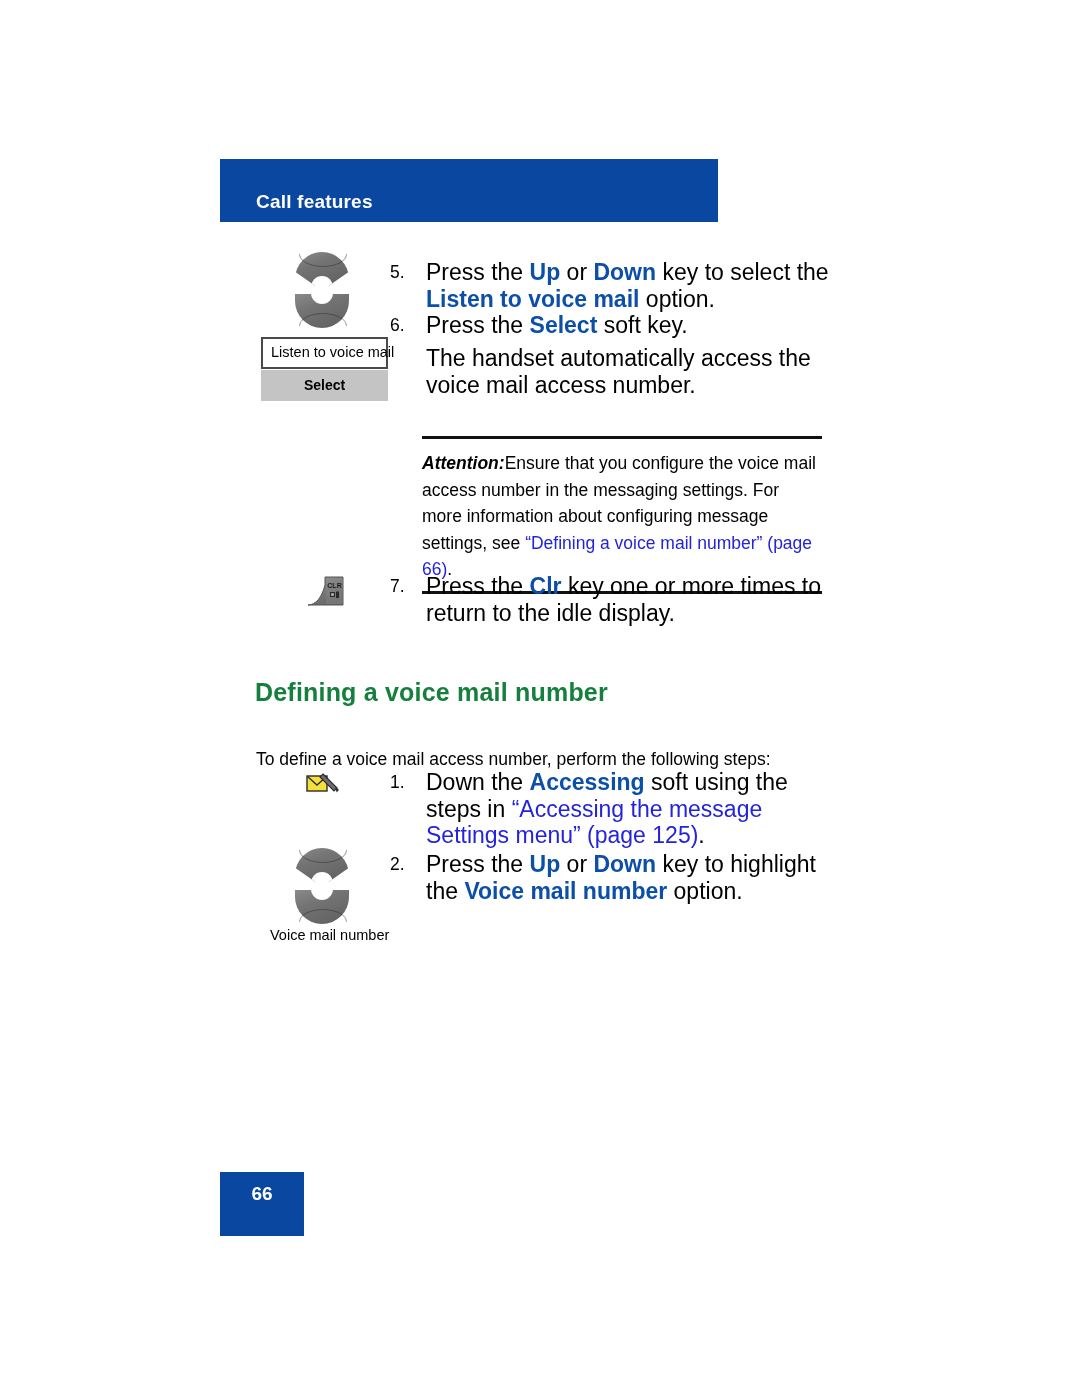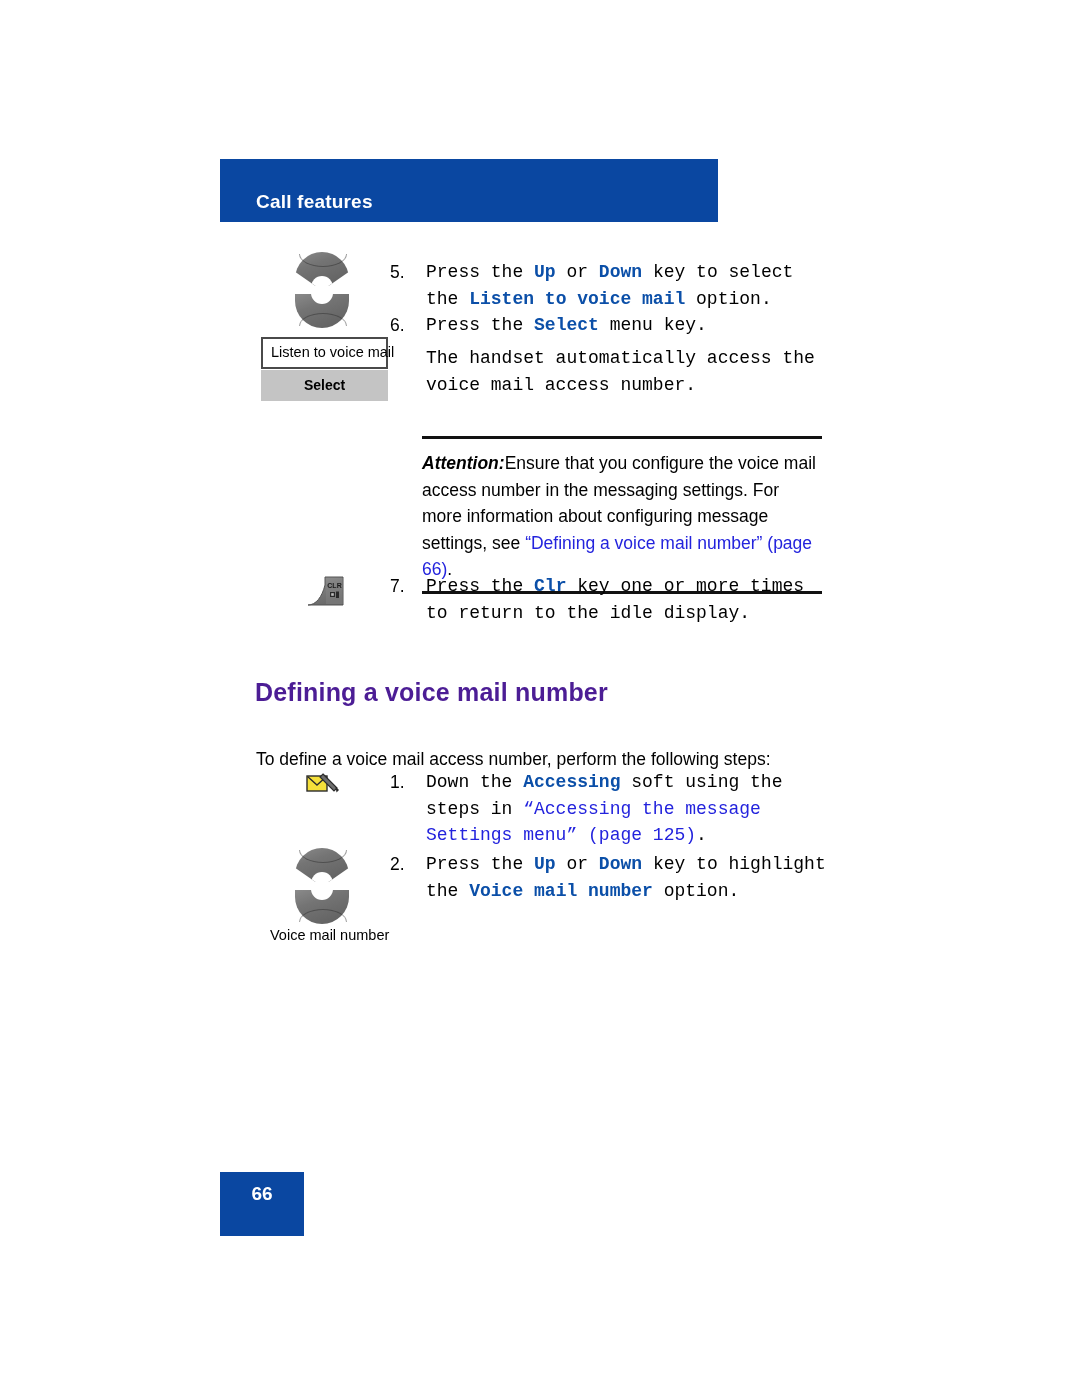--- a/index.html
+++ b/index.html
@@ -42,24 +42,23 @@
     align-items: flex-start;
   }
   .step-num {
     width: 36px;
     flex: 0 0 36px;
     font-size: 17.5px;
     line-height: 26.5px;
     color: #000;
   }
   .step-text {
-    font-size: 18px;
+    font-size: 23px;
     line-height: 26.5px;
     color: #000;
-    font-family: Liberation Mono, monospace;
   }
   .kw {
     color: #0b4fa8;
     font-weight: bold;
   }
   .xref {
     color: #2323dd;
   }
 
   
@@ -188,21 +187,21 @@
     font-style: italic;
   }
 
   
   #section-heading {
     position: absolute;
     left: 255px;
     top: 678px;
     font-size: 25px;
     font-weight: bold;
-    color: #4c1d95;
+    color: #15803d;
     letter-spacing: 0.2px;
   }
   #section-intro {
     position: absolute;
     left: 256px;
     top: 746px;
     font-size: 17.5px;
     line-height: 26.5px;
     color: #000;
   }
@@ -263,21 +262,21 @@
 
 <div class="softkey" style="left:261px; top:370px; width:127px;">Select</div>
 
 <div class="step-row" style="left:390px; top:259px; width:440px;">
   <div class="step-num">5.</div>
   <div class="step-text"><span>Press the </span><span class="kw">Up</span><span> or </span><span class="kw">Down</span><span> key to select the </span><span class="kw">Listen to voice mail</span><span> option.</span></div>
 </div>
 
 <div class="step-row" style="left:390px; top:312px; width:440px;">
   <div class="step-num">6.</div>
-  <div class="step-text"><span>Press the </span><span class="kw">Select</span><span> menu key.</span></div>
+  <div class="step-text"><span>Press the </span><span class="kw">Select</span><span> soft key.</span></div>
 </div>
 
 <div class="step-text" style="position:absolute; left:426px; top:345px; width:404px;">The handset automatically access the voice mail access number.</div>
 
 <div id="attention-block">
   <div class="rule"></div>
   <div id="attention-text"><span id="attention-label">Attention:</span><span>Ensure that you configure the voice mail access number in the messaging settings. For more information about configuring message settings, see </span><span class="xref">“Defining a voice mail number” (page 66)</span><span>.</span></div>
   <div class="rule"></div>
 </div>
 

